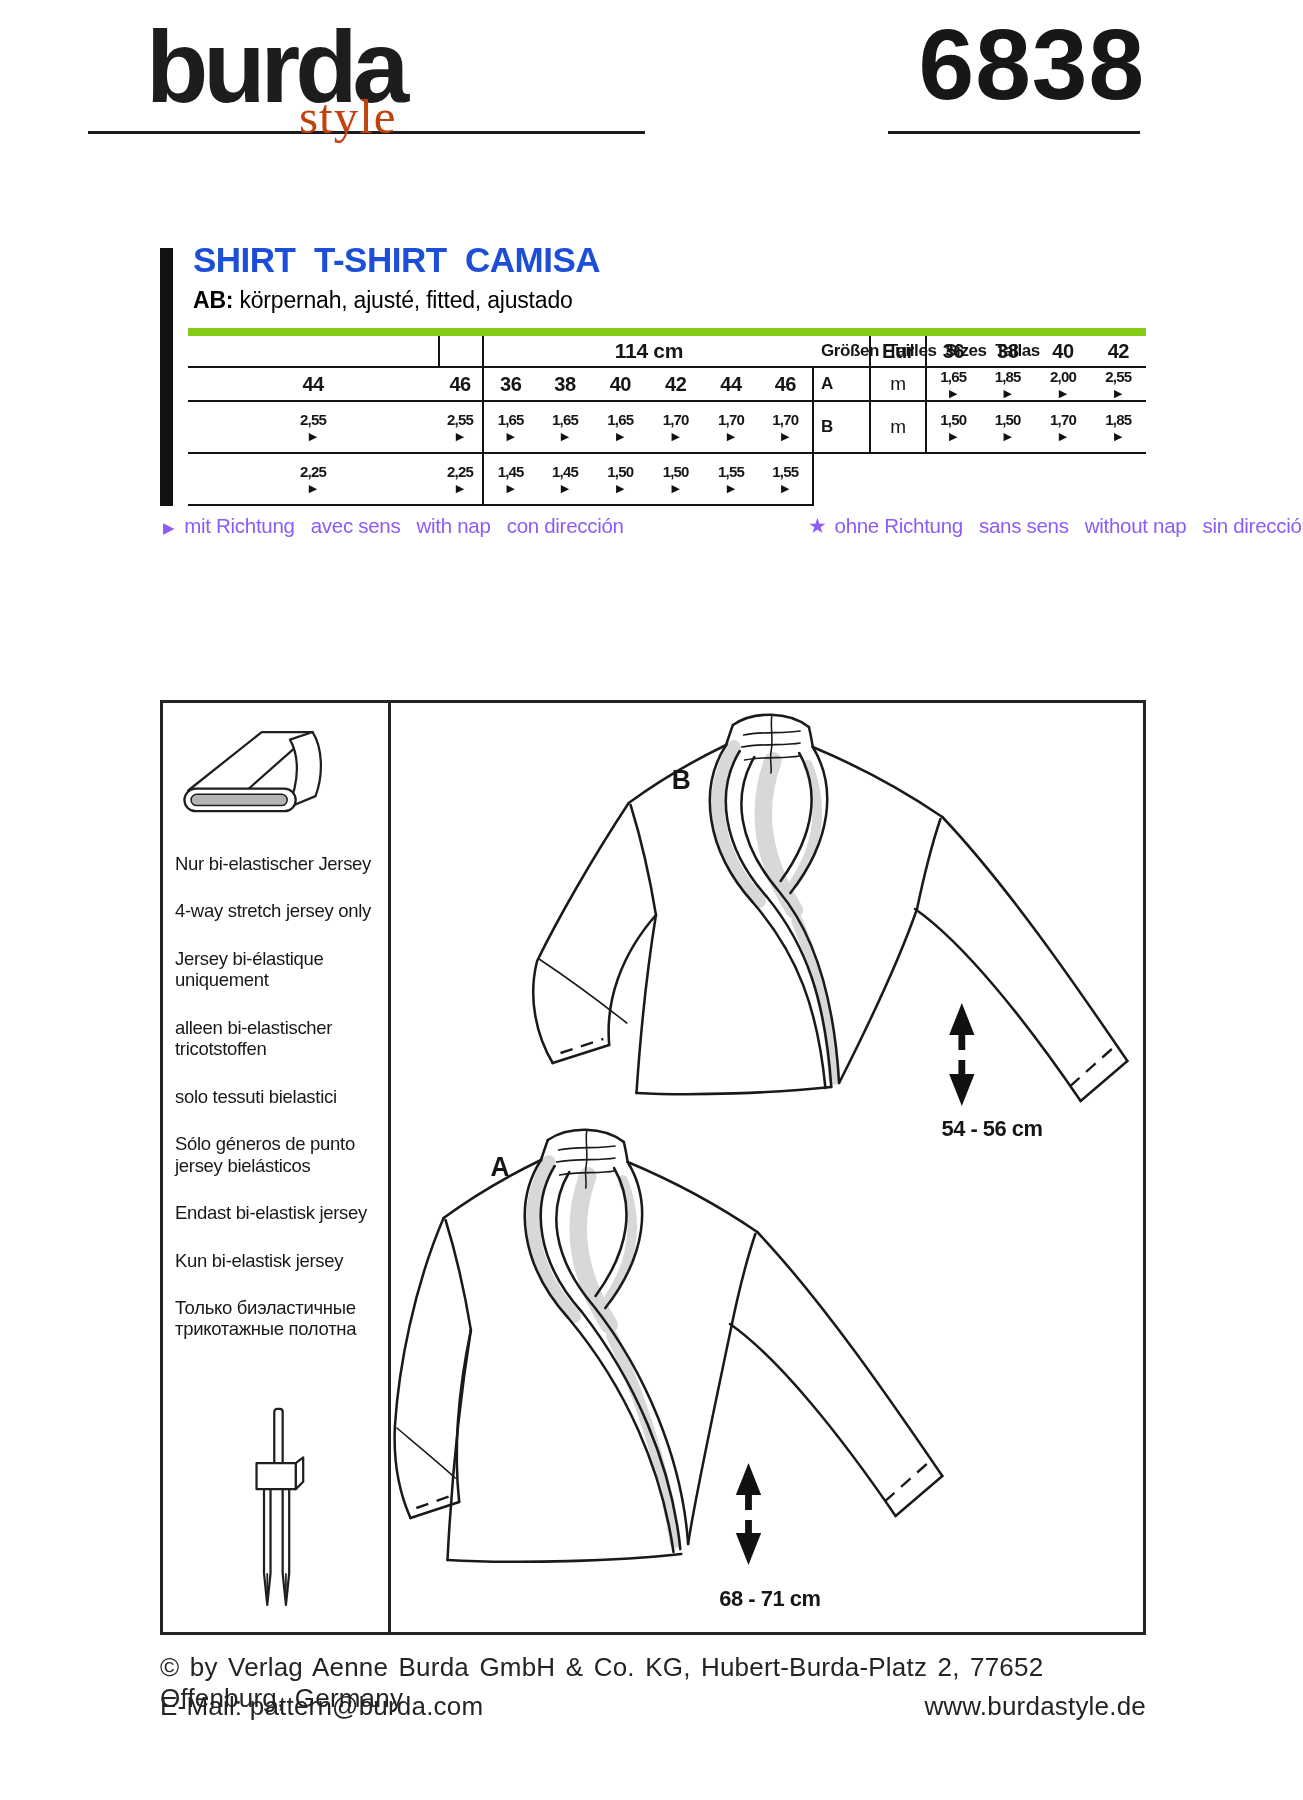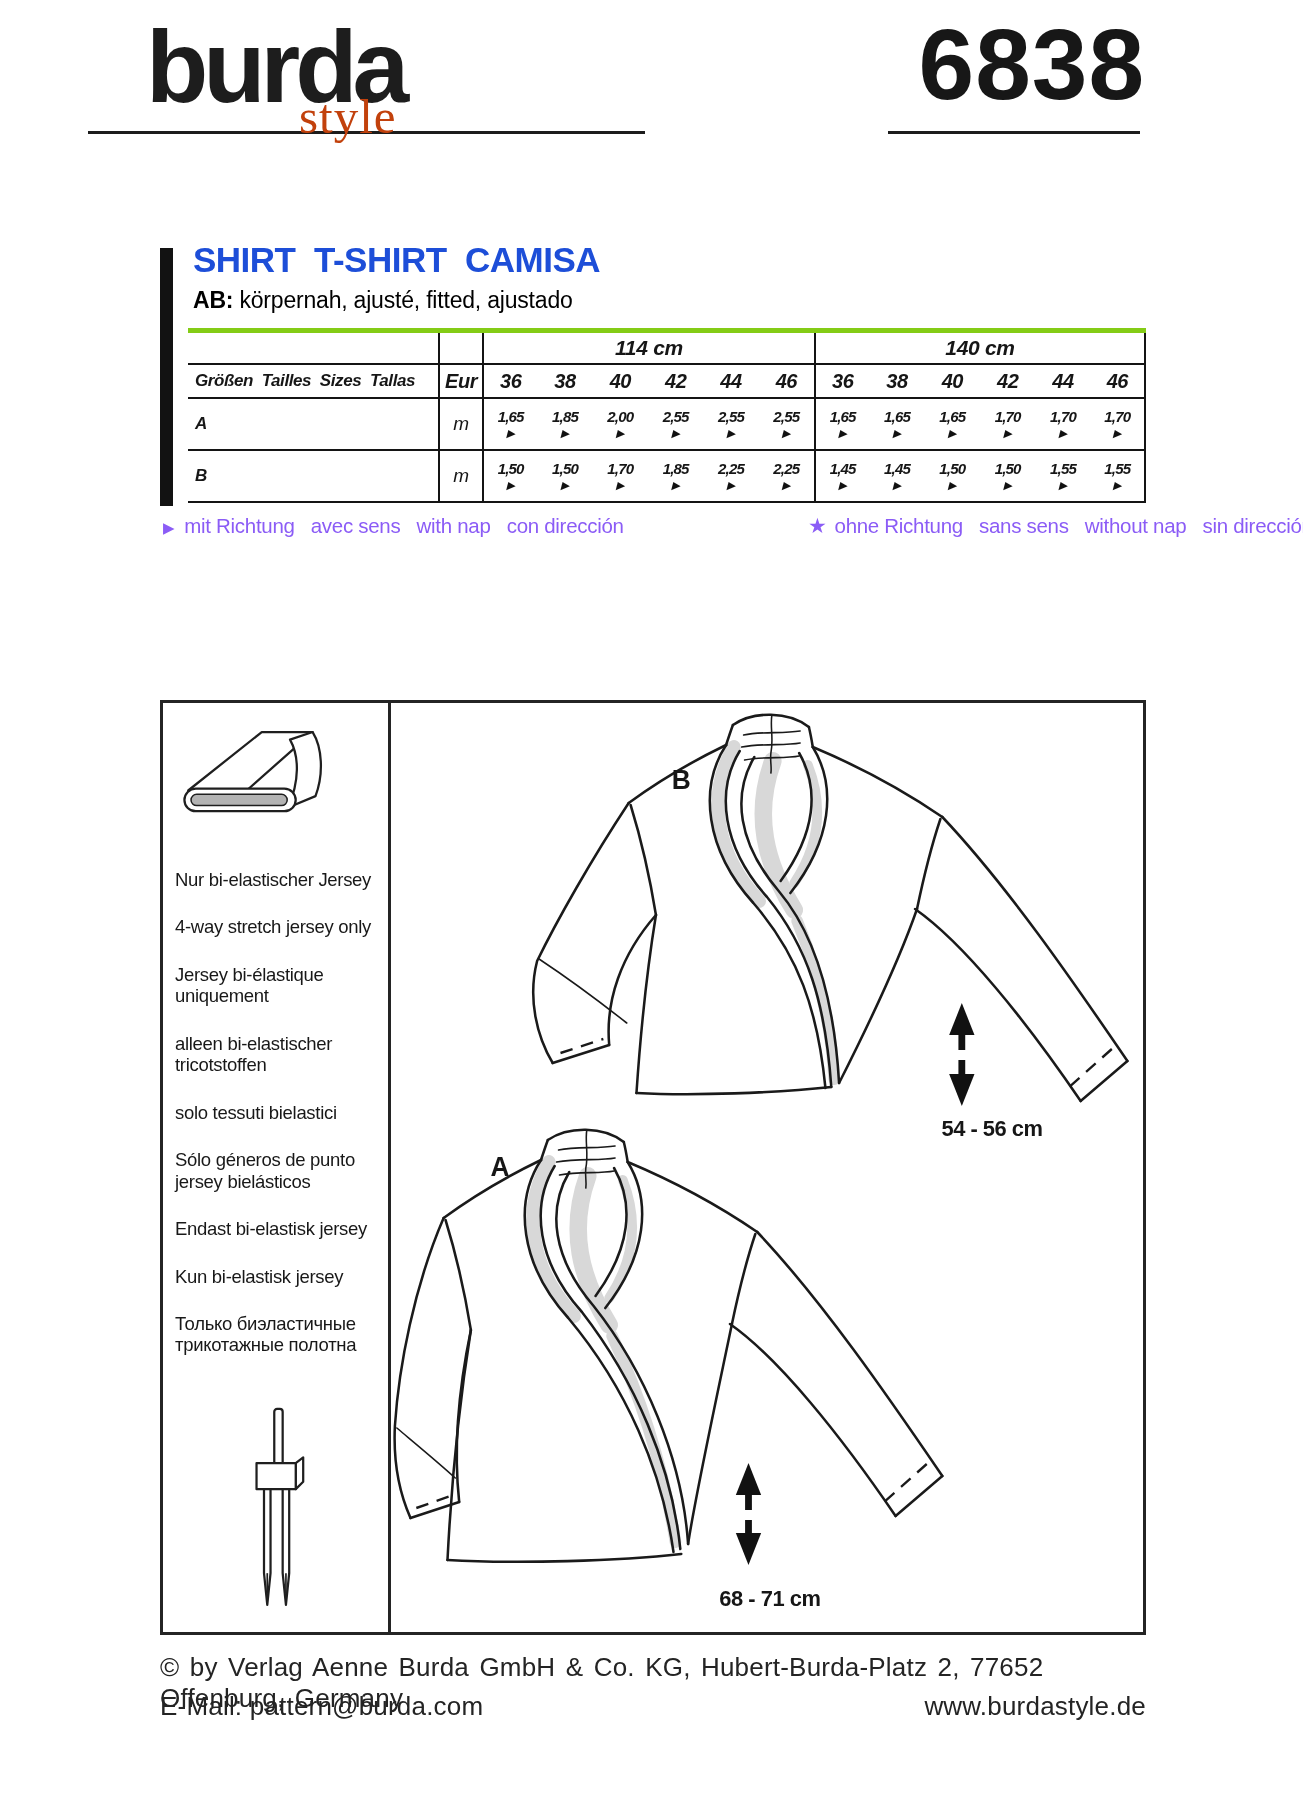--- a/index.html
+++ b/index.html
@@ -17,23 +17,23 @@
   .rule-right{left:888px;top:131px;width:252px;height:3px;background:#1c1c1c;}
   .pattern-number{left:900px;top:14px;width:245px;font-size:100px;line-height:1;
     font-weight:bold;letter-spacing:1px;text-align:right;color:#171717;}
   
   .title-bar{left:160px;top:248px;width:13px;height:258px;background:#121212;}
   .title-main{left:193px;top:240px;font-size:35px;font-weight:bold;letter-spacing:-0.5px;
     white-space:pre;color:#1d4ed8;}
   .title-sub{left:193px;top:287px;font-size:23px;letter-spacing:-0.2px;color:#000000;}
   .title-sub b{letter-spacing:-0.2px;}
   
-  .ftable{left:188px;top:328px;width:958px;border-top:5px solid #84cc16;
+  .ftable{left:188px;top:328px;width:958px;border-top:8px solid #84cc16;
     display:grid;grid-template-columns:250px 44px repeat(12,1fr);
-    grid-template-rows:32px 34px 52px 52px;font-style:italic;}
+    grid-template-rows:32px 34px 52px 52px;}
   .ftable>div{border-bottom:2px solid #141414;display:flex;align-items:center;
     justify-content:center;flex-direction:column;min-width:0;}
   .ftable .hdr{font-size:21px;font-weight:bold;letter-spacing:-0.3px;}
   .ftable .szh{font-size:20px;font-weight:bold;letter-spacing:-0.5px;}
   .ftable .c-label{align-items:flex-start;padding-left:7px;font-size:17px;
     font-weight:bold;white-space:pre;letter-spacing:-0.4px;}
   .ftable .c-unit{font-size:19px;letter-spacing:-0.5px;}
   .bl{border-left:2px solid #141414;}
   .br{border-right:2px solid #141414;}
   .span6{grid-column:span 6;}
@@ -44,21 +44,21 @@
   .legend .mark{font-size:15px;margin-right:10px;}
   .legend .star{font-size:21px;margin-right:8px;}
   .legend-left{left:163px;}
   .legend-right{left:808px;width:338px;text-align:left;}
   
   .dbox{left:160px;top:700px;width:986px;height:935px;border:3px solid #242424;
     box-sizing:border-box;display:flex;}
   .sidebar{width:205px;min-width:205px;border-right:3px solid #242424;
     display:flex;flex-direction:column;padding:12px 8px 6px 12px;box-sizing:content-box;}
   .fp-item{margin-top:26px;font-size:18.5px;line-height:1.16;letter-spacing:-0.3px;color:#181818;}
-  .fp-item.first{margin-top:32px;}
+  .fp-item.first{margin-top:16px;}
   .fabric-icon{width:165px;}
   .needle-wrap{margin-top:auto;align-self:center;margin-bottom:2px;}
   .main-draw{position:relative;flex:1;}
   svg.drawings{position:absolute;left:0;top:0;width:100%;height:100%;}
   svg.drawings .ln{fill:none;stroke:#1a1a1a;stroke-width:2.6;stroke-linecap:round;stroke-linejoin:round;}
   svg.drawings .thin{fill:none;stroke:#1a1a1a;stroke-width:1.6;stroke-linecap:round;}
   svg.drawings .shade{fill:none;stroke:#d8d8d8;stroke-linecap:round;}
   svg.drawings .dash{fill:none;stroke:#1a1a1a;stroke-width:2.4;stroke-dasharray:13 9;}
   svg.drawings text{font-family:"Liberation Sans",sans-serif;font-weight:bold;fill:#161616;}
   svg.drawings .garment-label{font-size:27px;}
@@ -87,21 +87,20 @@
 
 <div class="abs title-bar"></div>
 <div class="abs title-main">SHIRT  T-SHIRT  CAMISA</div>
 <div class="abs title-sub"><b>AB:</b><span> körpernah, ajusté, fitted, ajustado</span></div>
 
 <div class="abs ftable">
 
   <div></div>
   <div class="bl"></div>
   <div class="span6 bl hdr">114 cm</div>
-  <div class="span6 bl br hdr">140 cm</div>
 
   <div class="c-label">Größen  Tailles  Sizes  Tallas</div>
   <div class="bl szh">Eur</div>
   <div class="bl szh">36</div>
   <div class="szh">38</div>
   <div class="szh">40</div>
   <div class="szh">42</div>
   <div class="szh">44</div>
   <div class="szh">46</div>
   <div class="bl szh">36</div>

